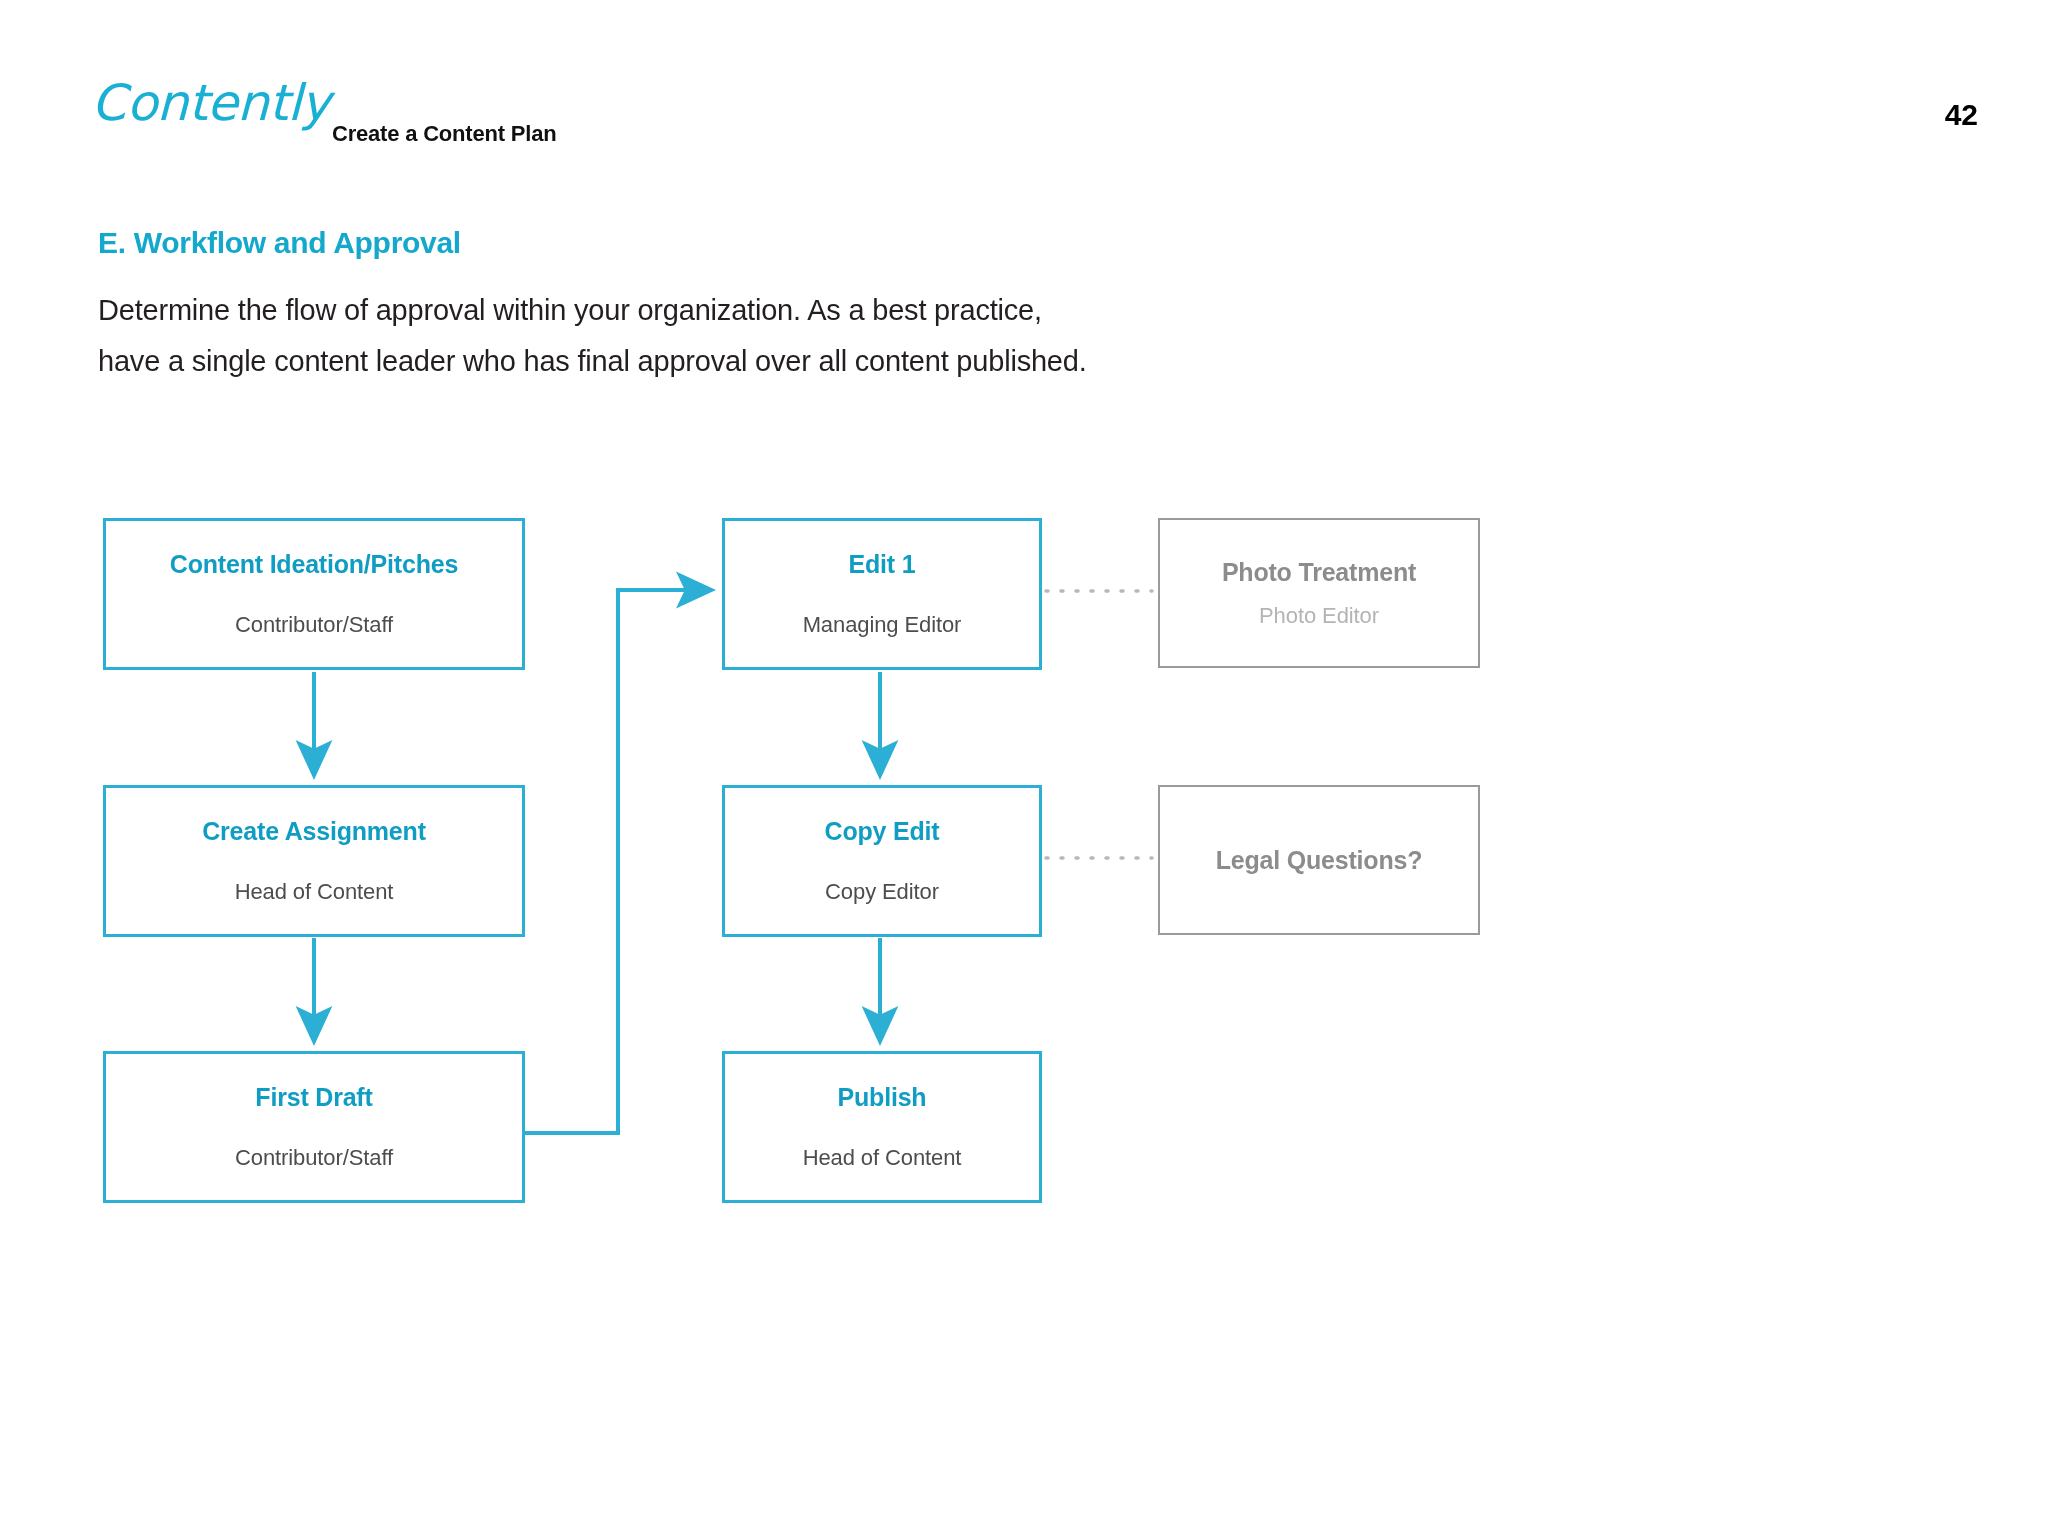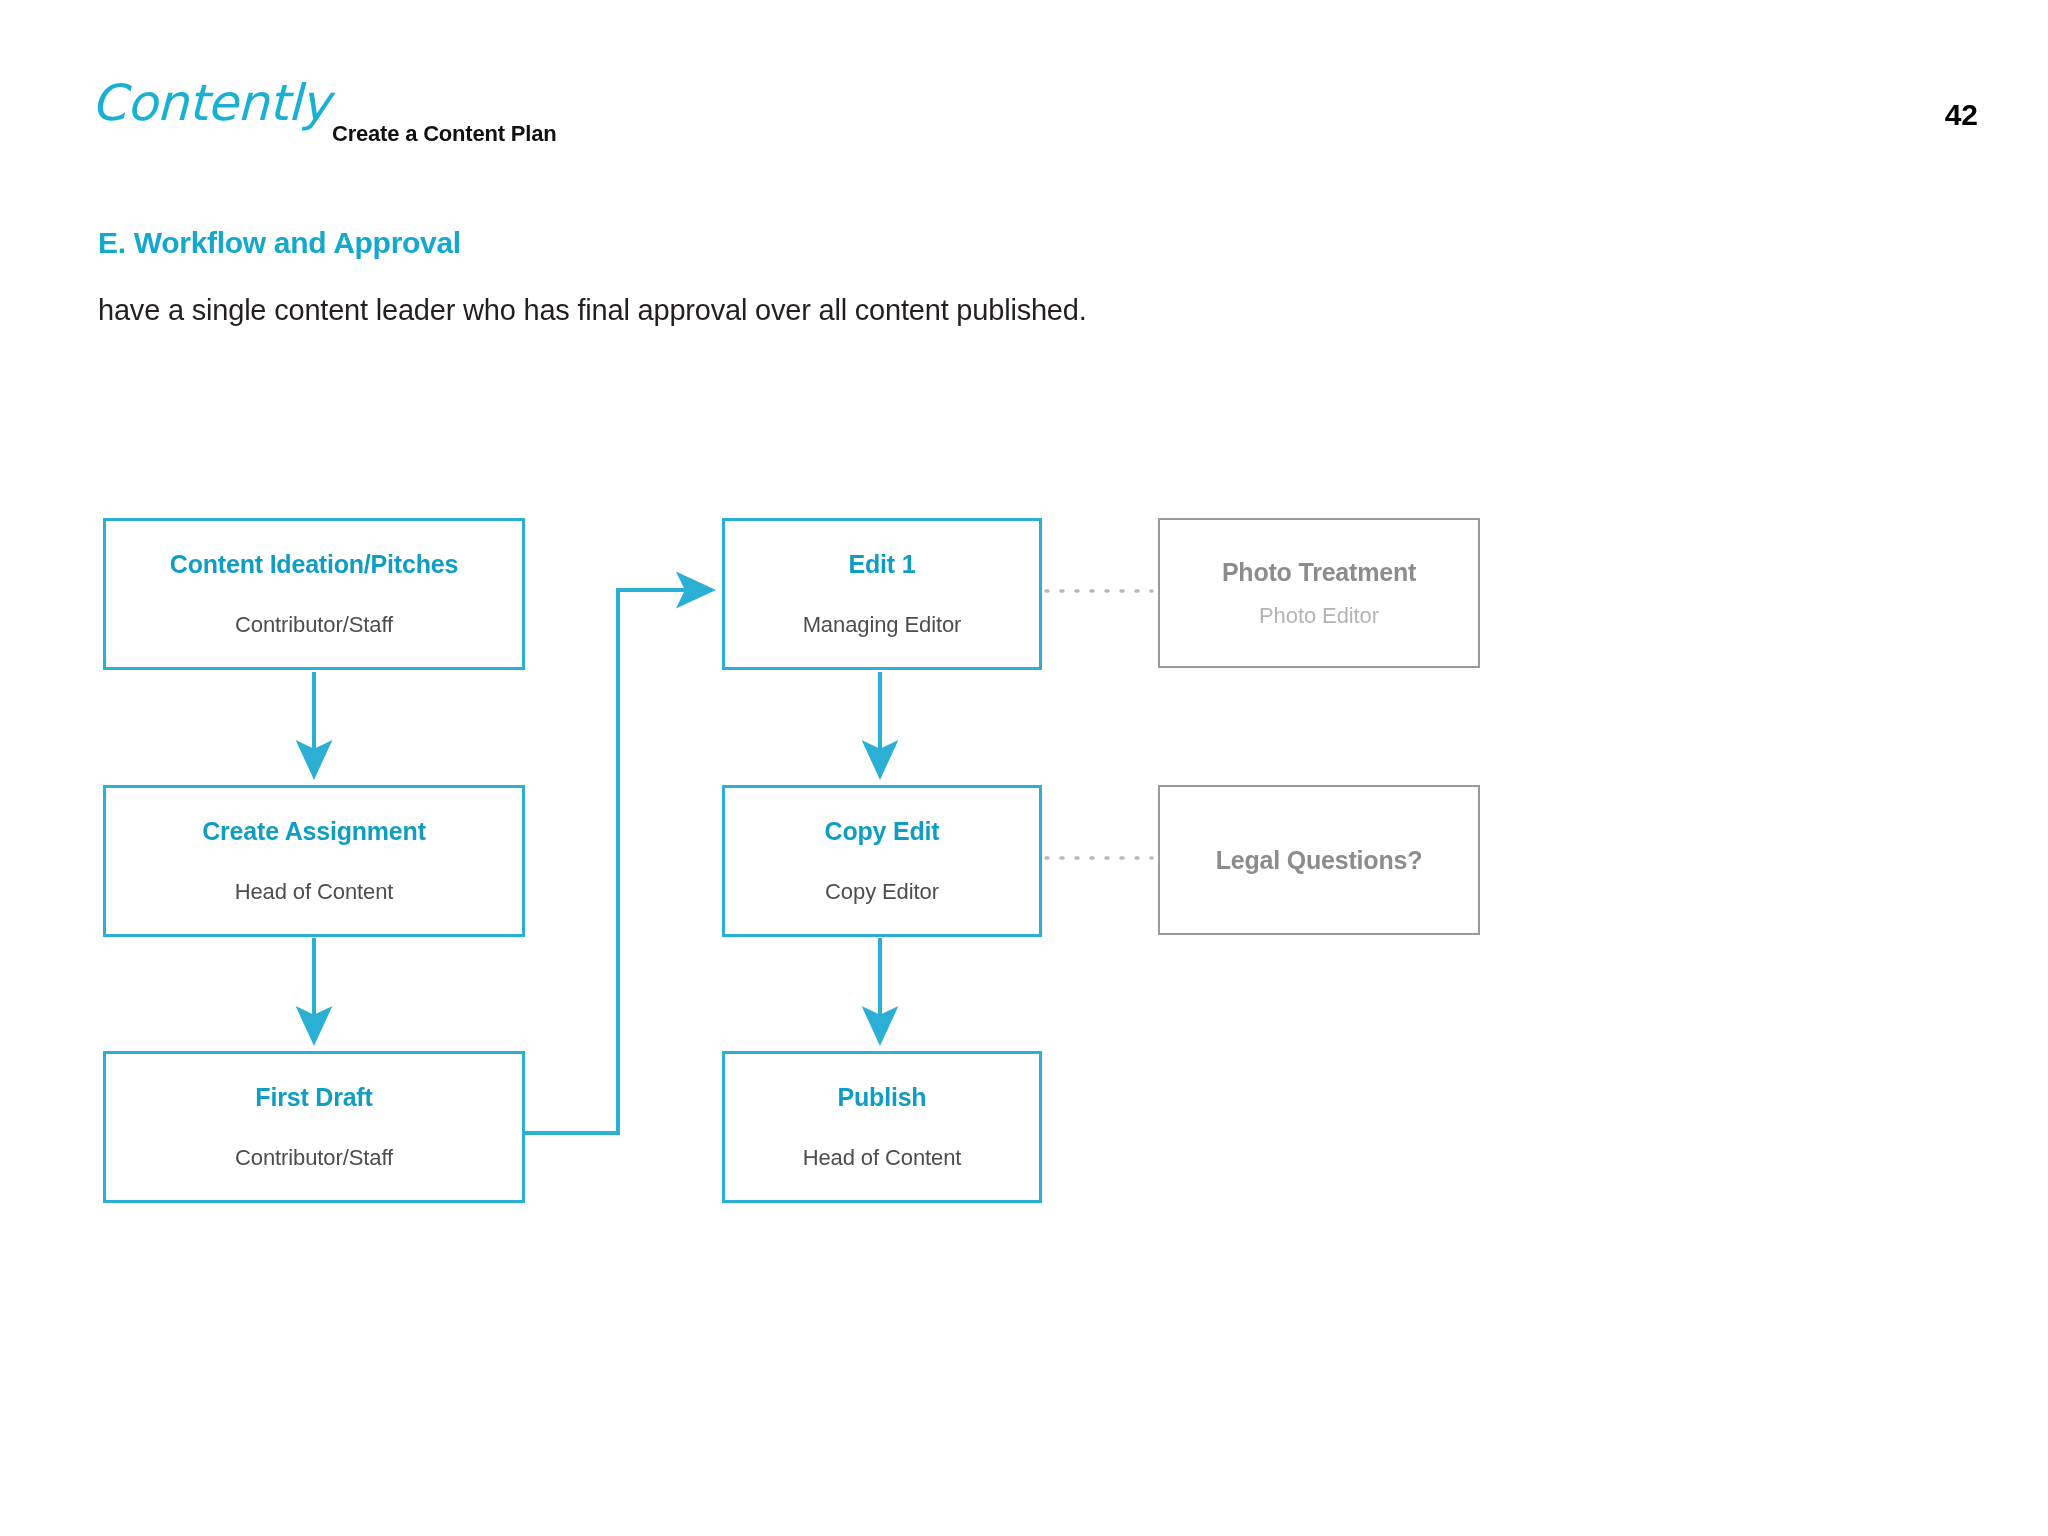--- a/index.html
+++ b/index.html
@@ -73,20 +73,21 @@
 <body>
 
 <div class="header">
   <div class="logo">Contently</div>
   <div class="header-title">Create a Content Plan</div>
   <div class="page-num">42</div>
 </div>
 
 <div class="section-title">E. Workflow and Approval</div>
 <div class="body-text">
+  <div>Determine the flow of approval within your organization. As a best practice,</div>
   <div>have a single content leader who has final approval over all content published.</div>
 </div>
 
 <div class="diagram">
 
   <svg class="wires" viewBox="0 0 2048 1536">
     <defs>
       <marker id="ah" markerWidth="11" markerHeight="11" refX="9" refY="5.2" orient="auto">
         <path d="M0,0.6 L10,5.2 L0,9.8 L2.2,5.2 Z" fill="#2bafd4"></path>
       </marker>

